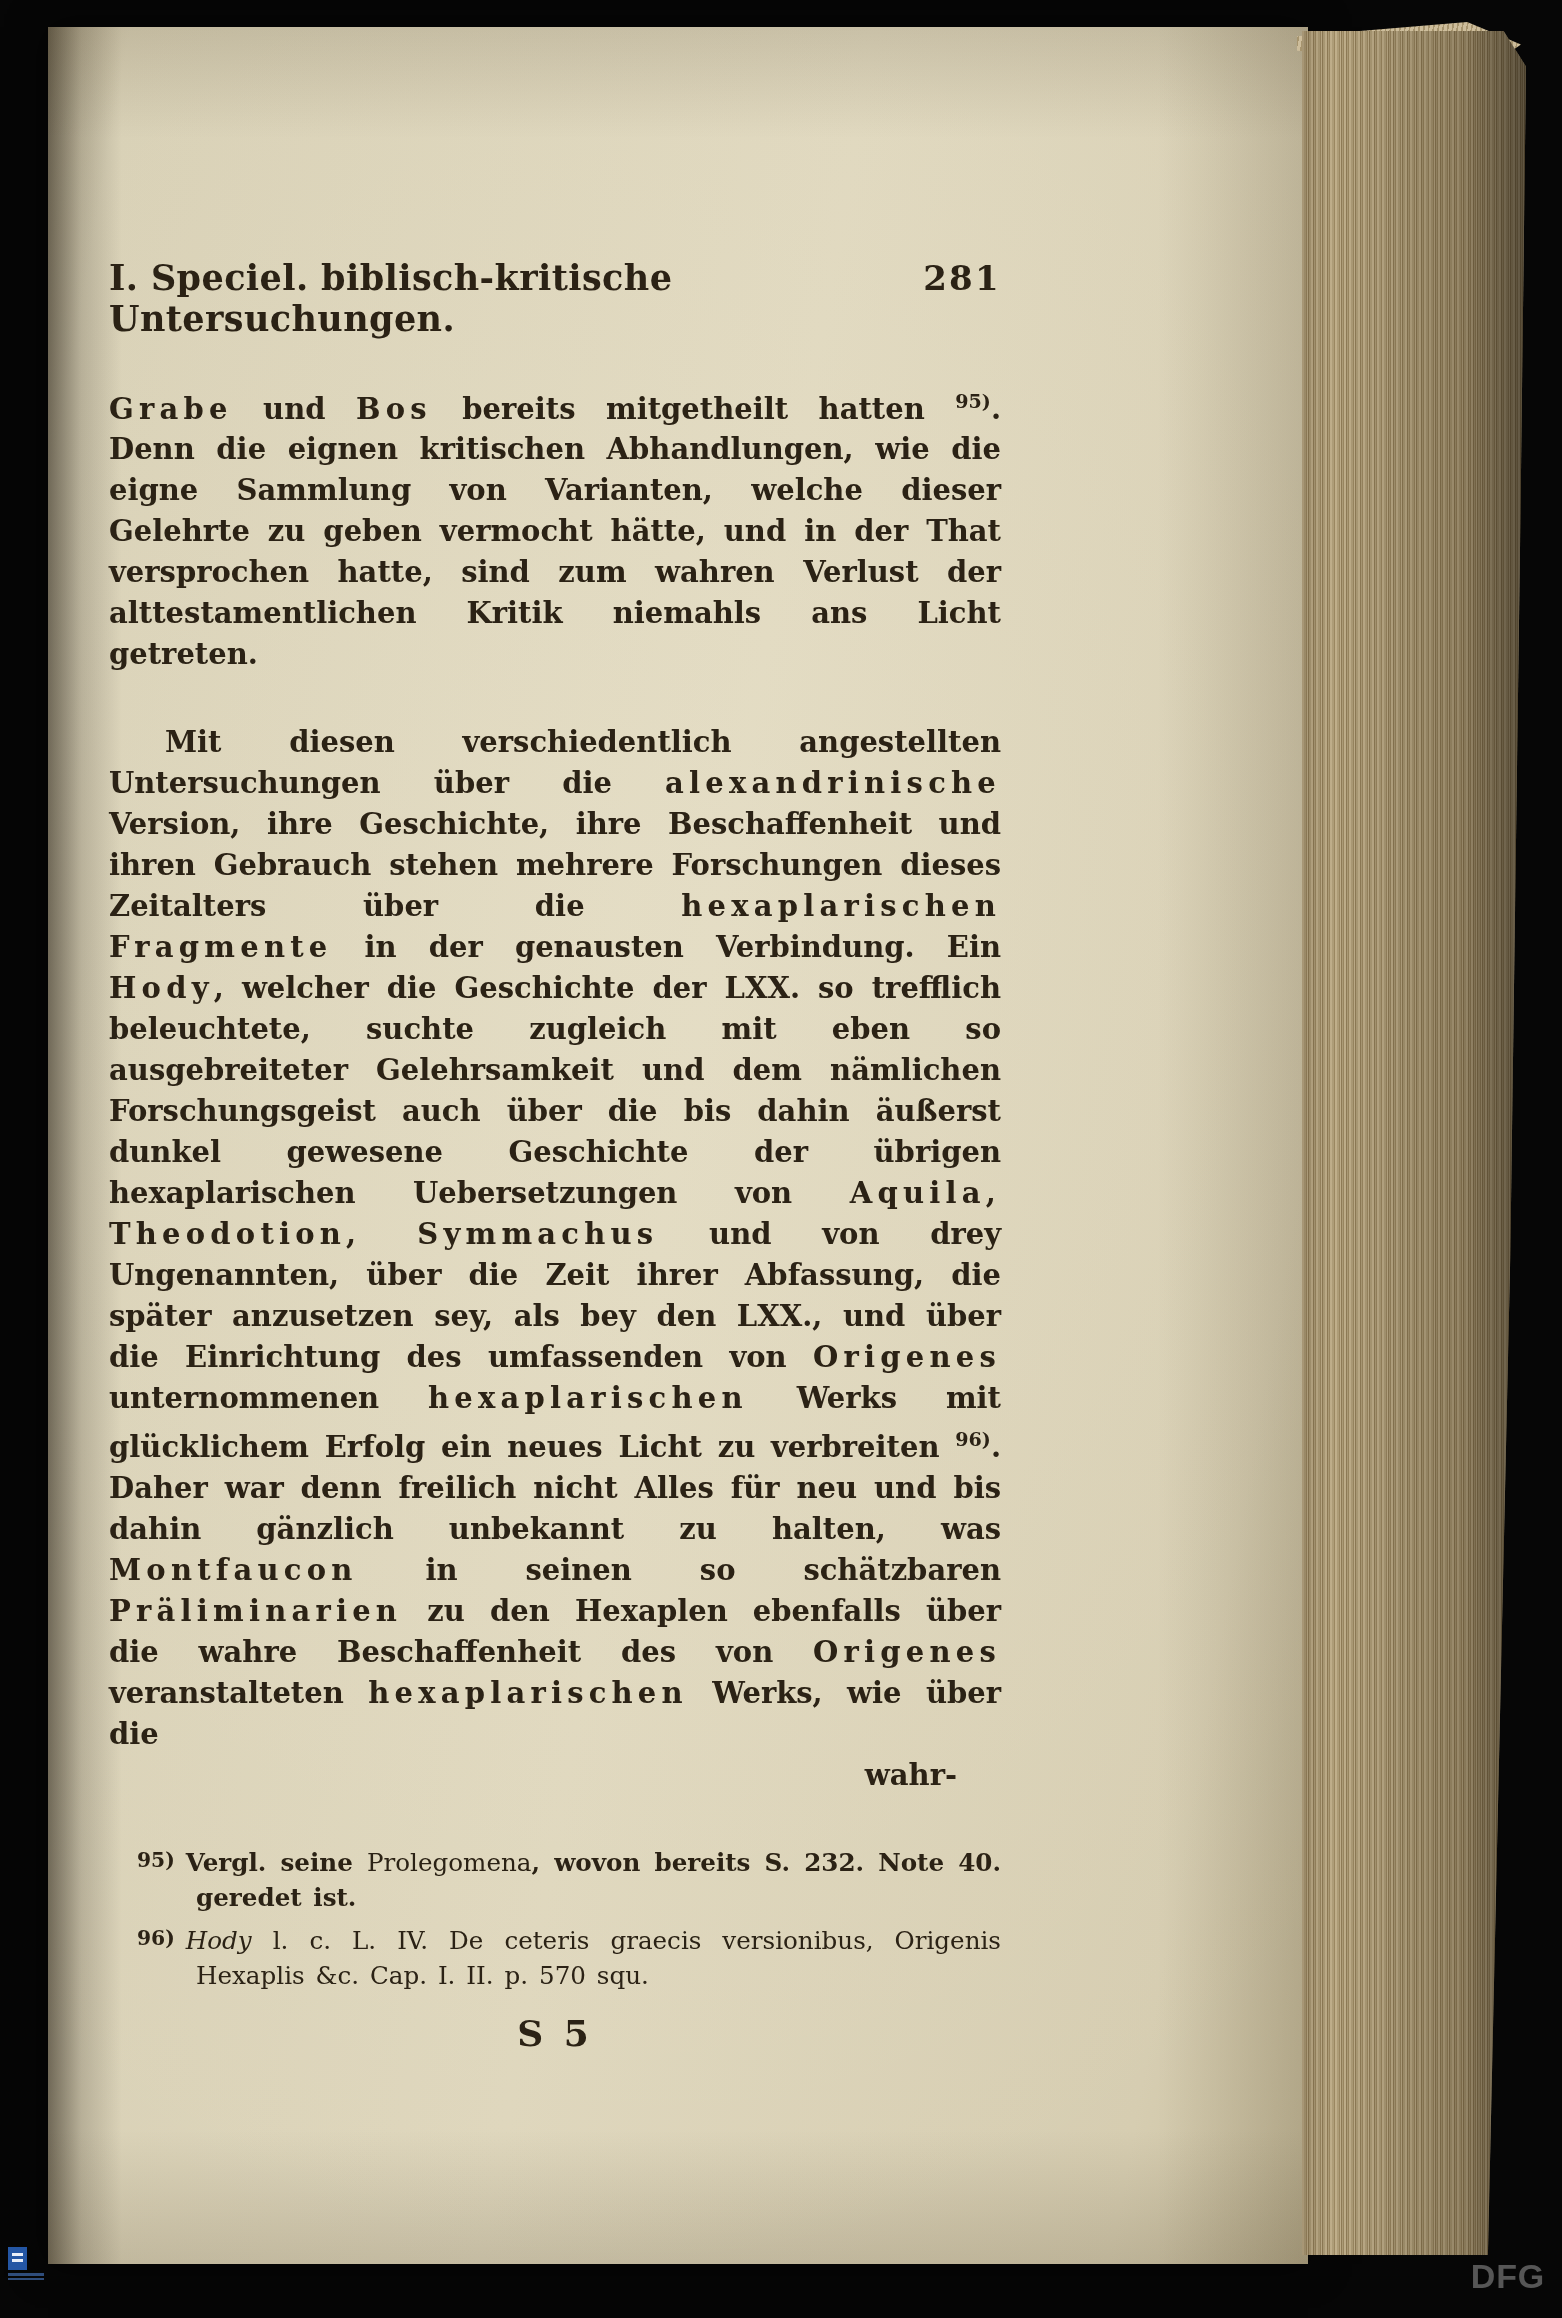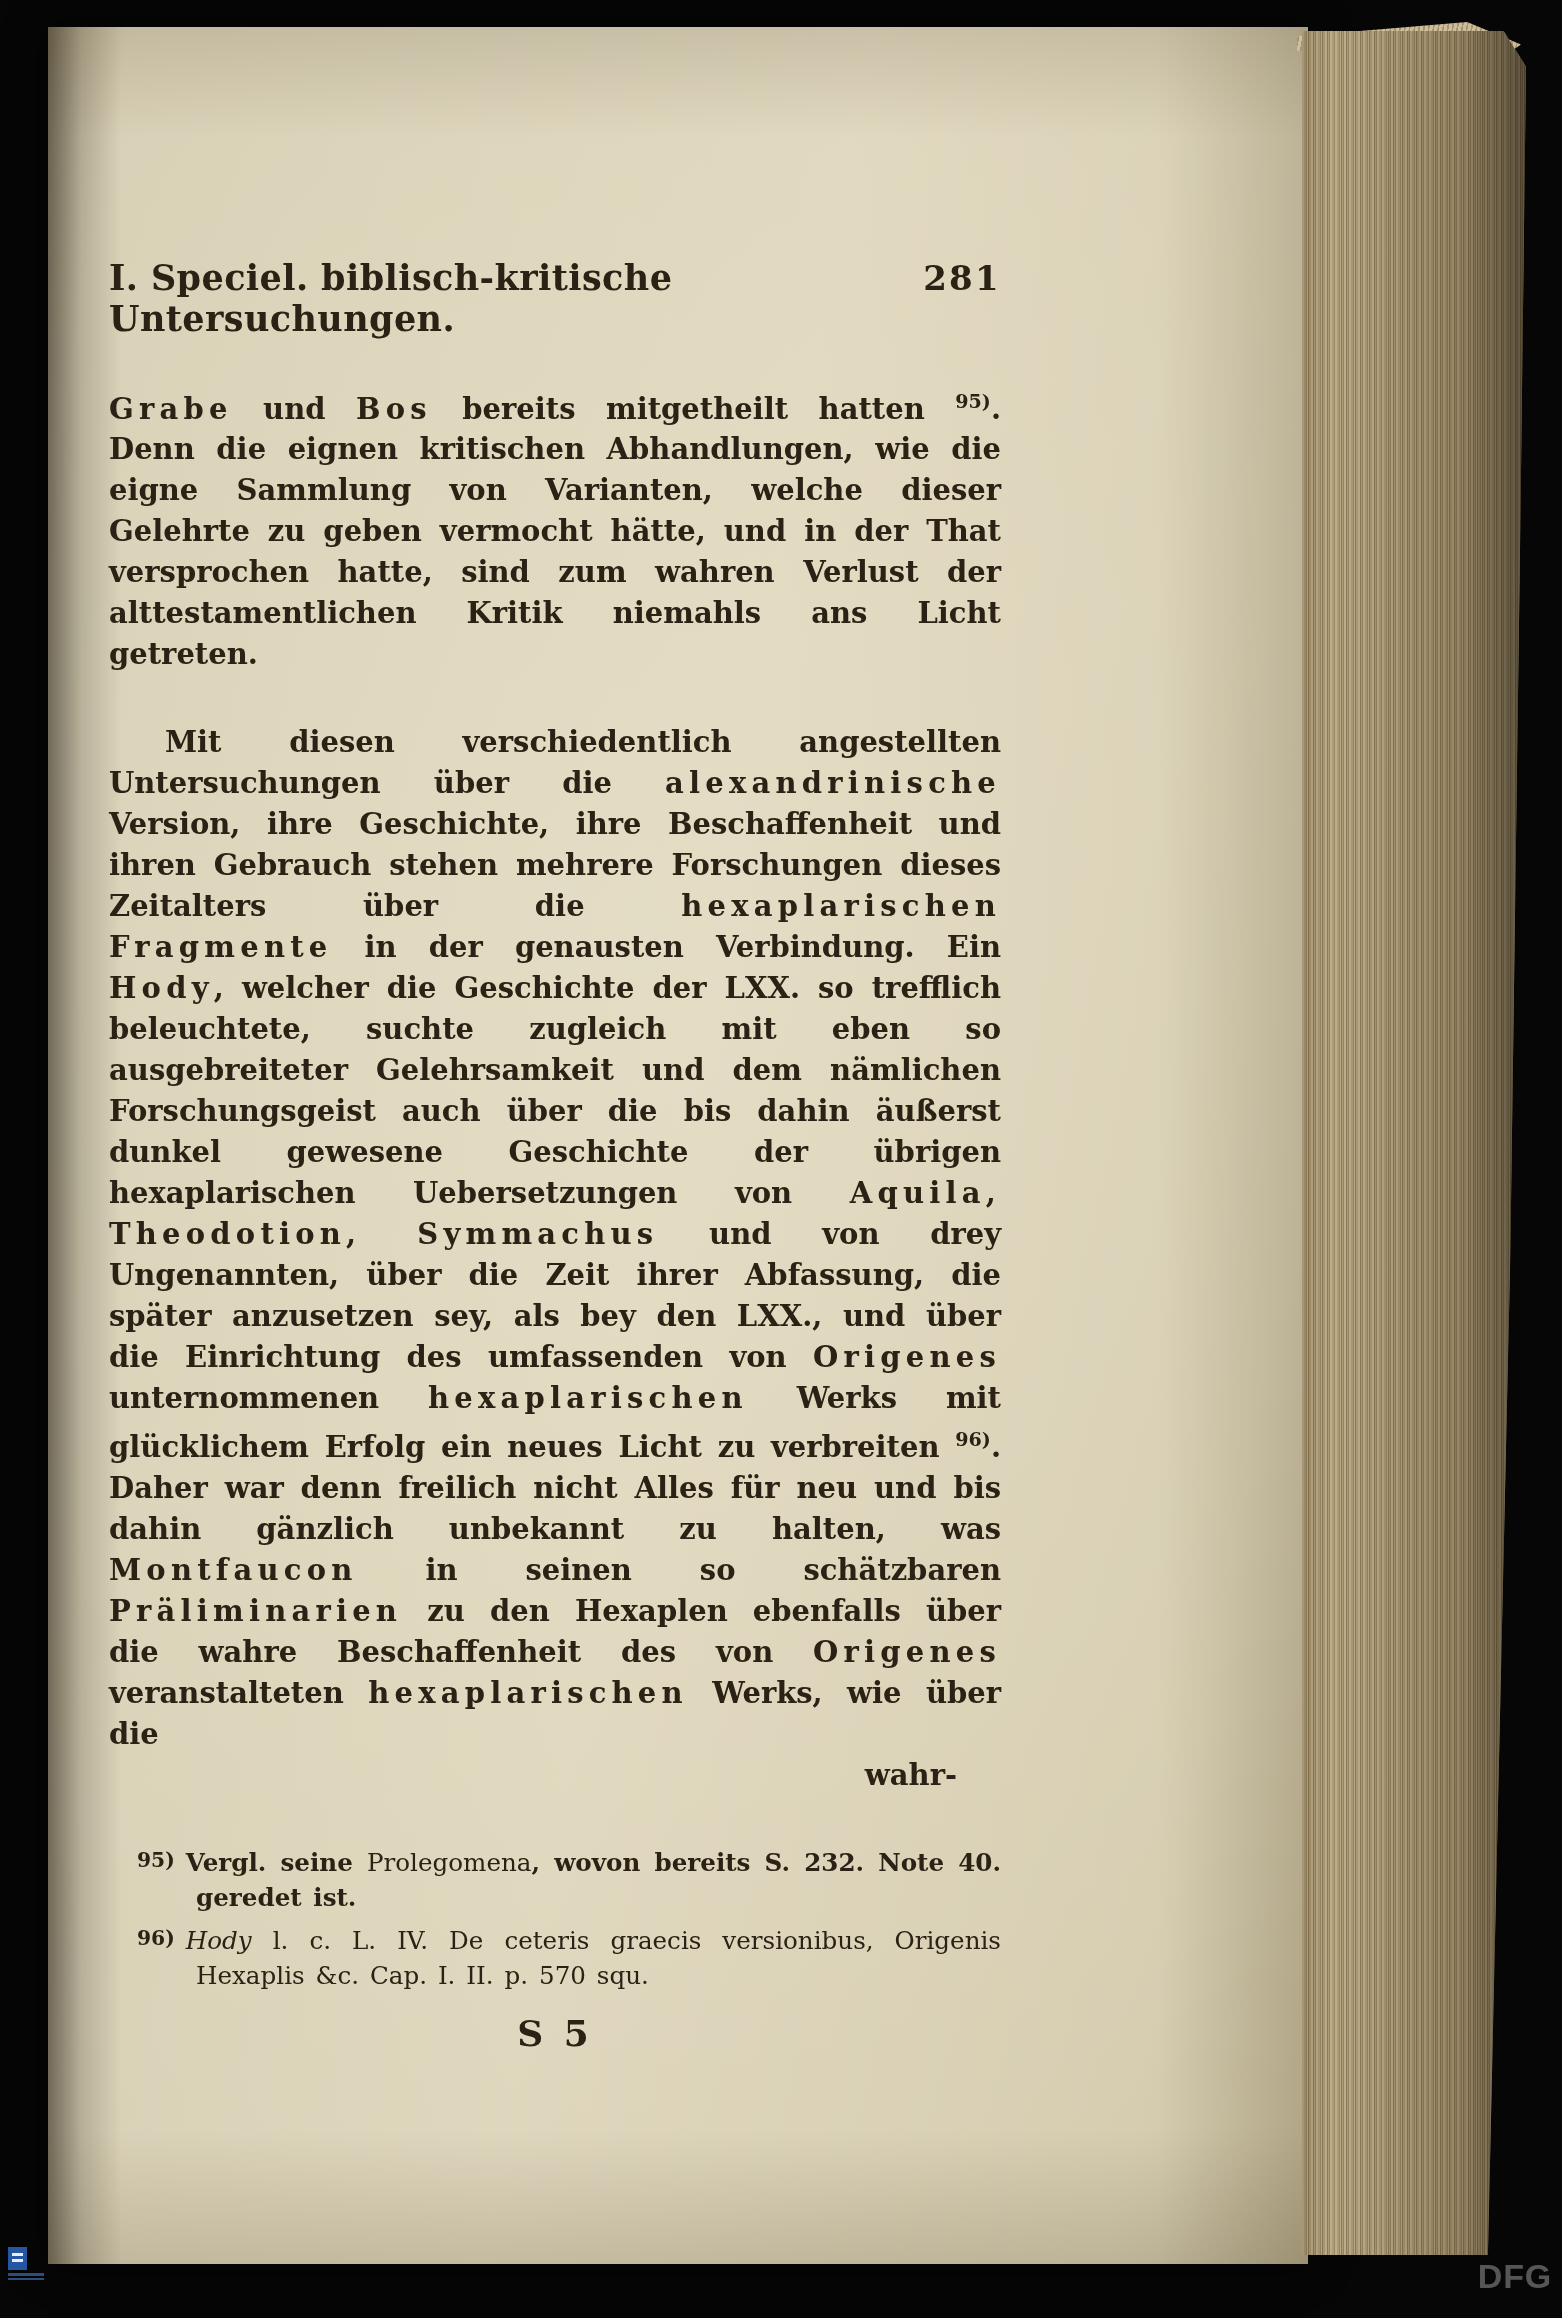--- a/index.html
+++ b/index.html
@@ -119,21 +119,21 @@
     width: 11px; height: 3.1px; background: #e8eef8;
   }
   .stamp-block::after {
     content: ""; position: absolute; left: 3.9px; top: 11.7px;
     width: 11px; height: 3.1px; background: #e8eef8;
   }
   .stamp-lines { margin-top: 3.1px; }
   .stamp-line { width: 36px; height: 2.3px; background: #3a5f9a; margin-top: 2.3px; opacity: 0.8; }
 
   .dfg-logo {
-    position: absolute; right: 11px; bottom: 23.4px;
+    position: absolute; right: 18px; bottom: 23.4px;
     color: #565656;
     font-family: "Liberation Sans", sans-serif;
     font-weight: bold;
     font-size: 34px;
     letter-spacing: 0.8px;
   }
 </style>
 </head>
 <body>
 

